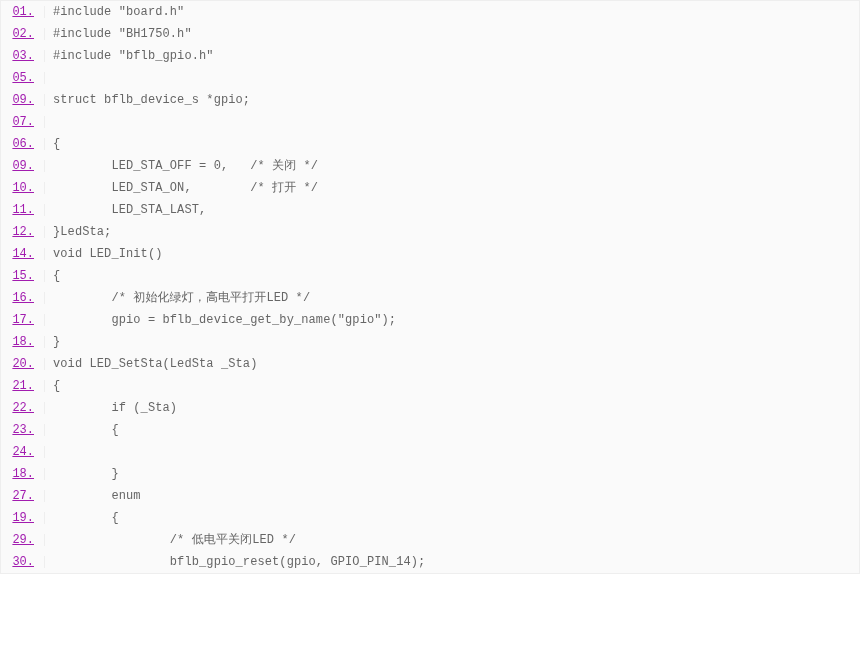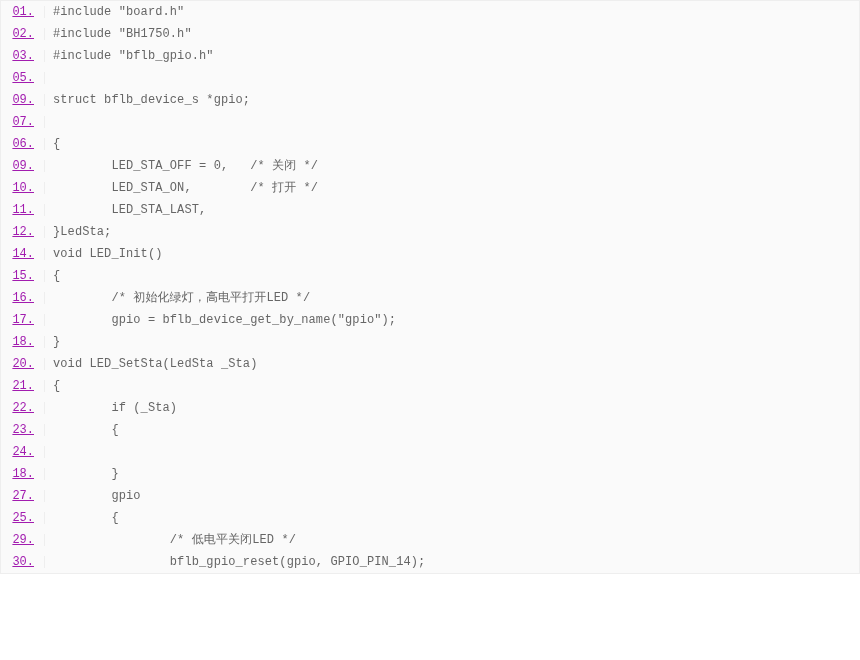--- a/index.html
+++ b/index.html
@@ -96,24 +96,24 @@
     </div>
     <div class="line">
       <div class="ln">24.</div>
     </div>
     <div class="line">
       <div class="ln">18.</div>
       <div class="code">        }</div>
     </div>
     <div class="line">
       <div class="ln">27.</div>
-      <div class="code">        gpio</div>
+      <div class="code">        enum</div>
     </div>
     <div class="line">
-      <div class="ln">25.</div>
+      <div class="ln">19.</div>
       <div class="code">        {</div>
     </div>
     <div class="line">
       <div class="ln">29.</div>
       <div class="code">                /* 低电平关闭LED */</div>
     </div>
     <div class="line">
       <div class="ln">30.</div>
       <div class="code">                bflb_gpio_reset(gpio, GPIO_PIN_14);</div>
     </div>

